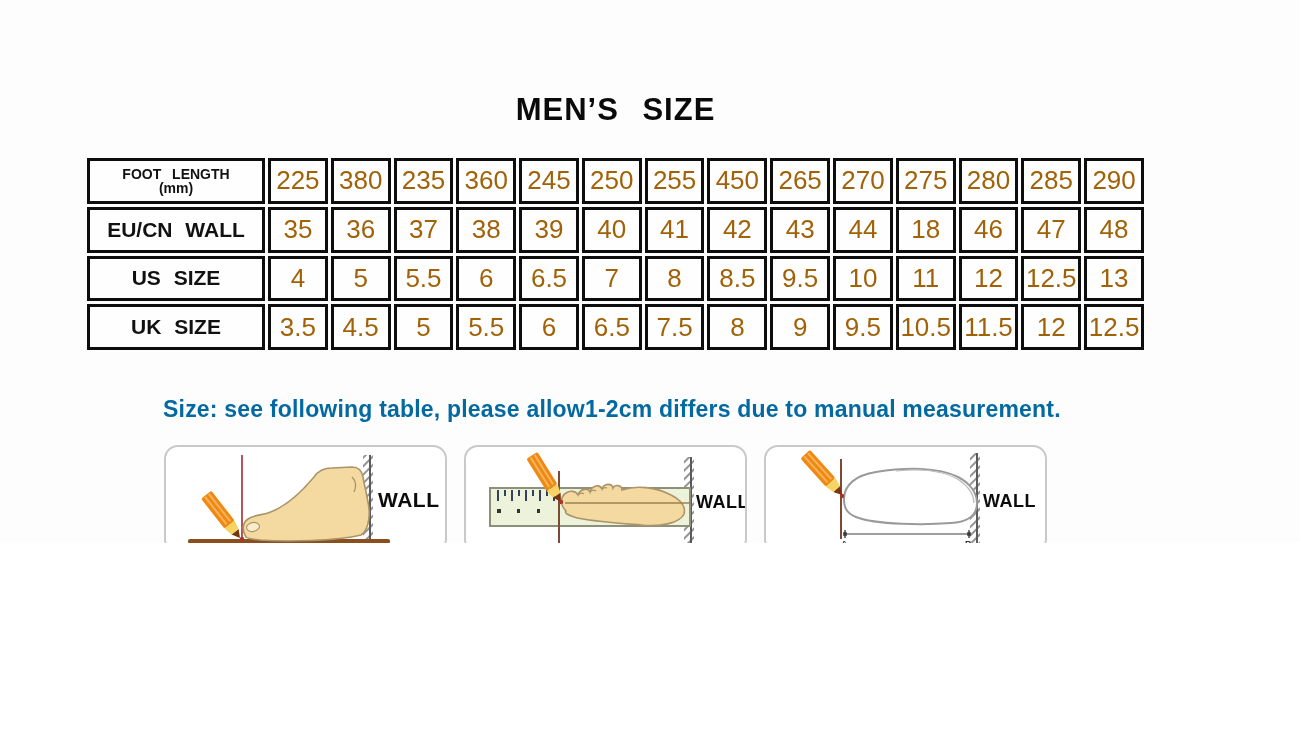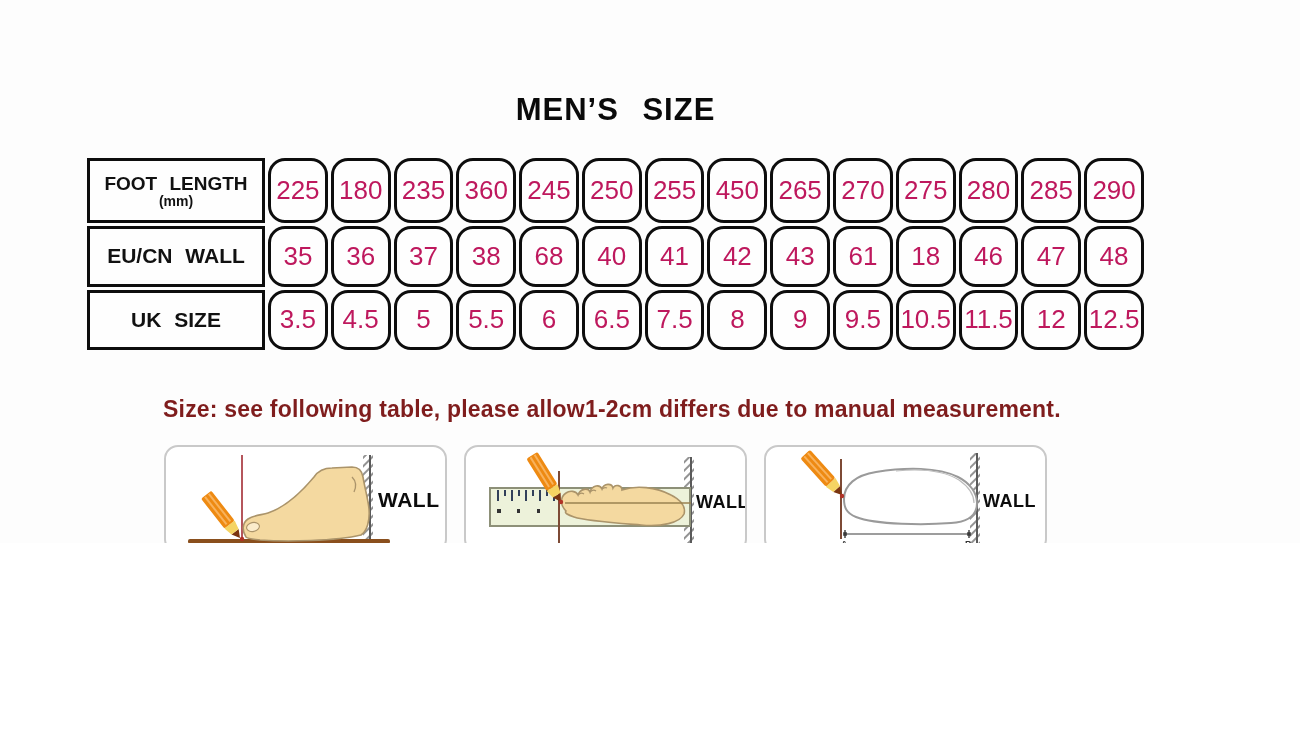--- a/index.html
+++ b/index.html
@@ -14,26 +14,26 @@
   table.size-table{
     position:absolute;left:84px;top:155px;width:1063px;height:198px;
     border-collapse:separate;border-spacing:3px;table-layout:fixed;
   }
   table.size-table td{
     border:3.5px solid var(--table-border);background:#fefefe;
     text-align:center;vertical-align:middle;padding:0;overflow:hidden;
   }
   td.label-cell{width:172px;}
   .lbl{font-size:21px;font-weight:700;letter-spacing:0px;word-spacing:7px;line-height:1.05;}
-  .lbl.first{font-size:19px;}
+  .lbl.first{font-size:14px;}
   .sub{font-size:14px;font-weight:700;line-height:1;}
-  td.val-cell{font-size:26px;font-weight:400;color:#be185d;border-radius:17px;}
+  td.val-cell{font-size:26px;font-weight:400;color:#a16207;}
   .note{
     position:absolute;left:163px;top:396px;margin:0;
-    font-size:23px;font-weight:700;color:#7f1d1d;letter-spacing:0.2px;
+    font-size:23px;font-weight:700;color:#0369a1;letter-spacing:0.2px;
   }
   .diagram{
     position:absolute;top:445px;width:283px;height:108px;box-sizing:border-box;
     border:2px solid var(--box-border);border-radius:14px;background:#ffffff;margin:0;
   }
   .diagram svg{display:block;}
   #diagram-1{left:164px;} #diagram-2{left:464px;} #diagram-3{left:764px;}
   .stepnum{
     position:absolute;top:559px;width:283px;text-align:center;
     font-size:29px;font-weight:700;color:#0a0a0a;
@@ -82,21 +82,21 @@
   <h1 class="page-title">MEN’S SIZE</h1>
 
   <table class="size-table">
     <tbody>
         <tr>
           <td class="label-cell">
             <div class="lbl first">FOOT LENGTH</div>
             <div class="sub">(mm)</div>
           </td>
           <td class="val-cell">225</td>
-          <td class="val-cell">180</td>
+          <td class="val-cell">380</td>
           <td class="val-cell">235</td>
           <td class="val-cell">360</td>
           <td class="val-cell">245</td>
           <td class="val-cell">250</td>
           <td class="val-cell">255</td>
           <td class="val-cell">450</td>
           <td class="val-cell">265</td>
           <td class="val-cell">270</td>
           <td class="val-cell">275</td>
           <td class="val-cell">280</td>
@@ -104,30 +104,49 @@
           <td class="val-cell">290</td>
         </tr>
         <tr>
           <td class="label-cell">
             <div class="lbl">EU/CN WALL</div>
           </td>
           <td class="val-cell">35</td>
           <td class="val-cell">36</td>
           <td class="val-cell">37</td>
           <td class="val-cell">38</td>
-          <td class="val-cell">68</td>
+          <td class="val-cell">39</td>
           <td class="val-cell">40</td>
           <td class="val-cell">41</td>
           <td class="val-cell">42</td>
           <td class="val-cell">43</td>
-          <td class="val-cell">61</td>
+          <td class="val-cell">44</td>
           <td class="val-cell">18</td>
           <td class="val-cell">46</td>
           <td class="val-cell">47</td>
           <td class="val-cell">48</td>
+        </tr>
+        <tr>
+          <td class="label-cell">
+            <div class="lbl">US SIZE</div>
+          </td>
+          <td class="val-cell">4</td>
+          <td class="val-cell">5</td>
+          <td class="val-cell">5.5</td>
+          <td class="val-cell">6</td>
+          <td class="val-cell">6.5</td>
+          <td class="val-cell">7</td>
+          <td class="val-cell">8</td>
+          <td class="val-cell">8.5</td>
+          <td class="val-cell">9.5</td>
+          <td class="val-cell">10</td>
+          <td class="val-cell">11</td>
+          <td class="val-cell">12</td>
+          <td class="val-cell">12.5</td>
+          <td class="val-cell">13</td>
         </tr>
         <tr>
           <td class="label-cell">
             <div class="lbl">UK SIZE</div>
           </td>
           <td class="val-cell">3.5</td>
           <td class="val-cell">4.5</td>
           <td class="val-cell">5</td>
           <td class="val-cell">5.5</td>
           <td class="val-cell">6</td>

